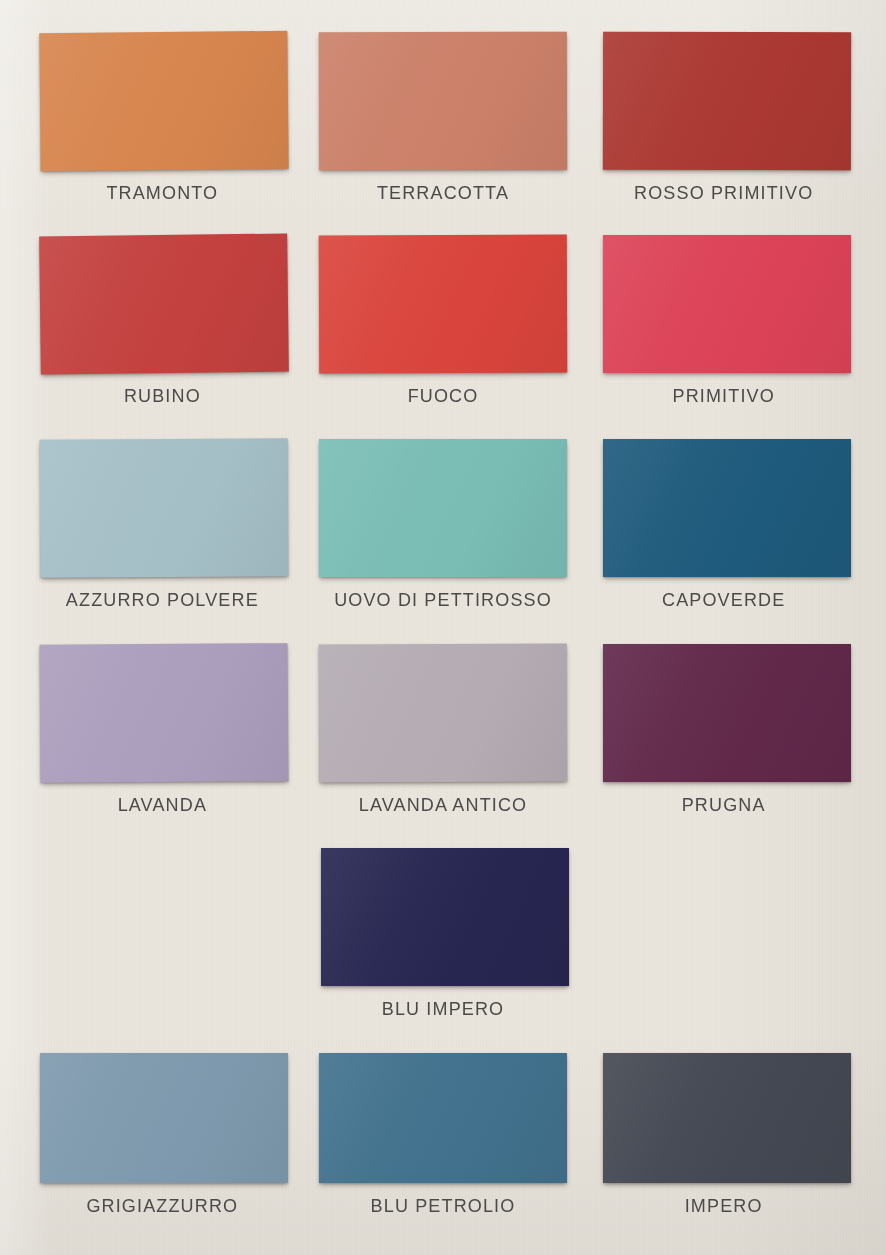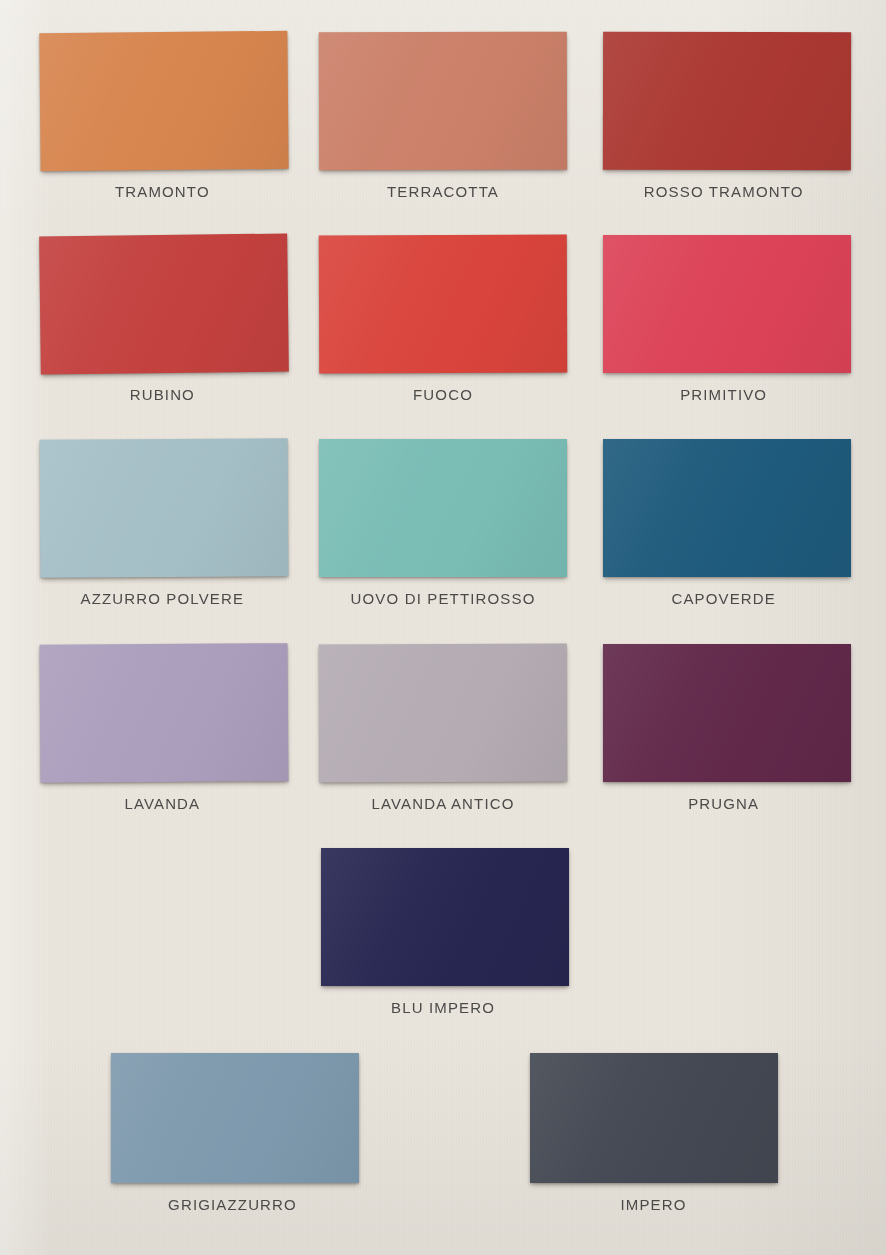--- a/index.html
+++ b/index.html
@@ -81,21 +81,21 @@
     background: linear-gradient(115deg,
         rgba(255,255,255,0.085) 0%,
         rgba(255,255,255,0.025) 35%,
         rgba(0,0,0,0.0) 62%,
         rgba(0,0,0,0.050) 100%);
     pointer-events: none;
   }
 
   .chip-label {
     margin-top: 13px;
-    font-size: 15px;
+    font-size: 18px;
     letter-spacing: 1.15px;
     color: #4b4a49;
     text-align: center;
     white-space: nowrap;
     font-weight: 400;
   }
 
   
   .row-0 .chip-wrap { margin-top: 14px; }
   .row-0 .swatch-cell:nth-child(1) .chip { transform: rotate(-0.55deg); }
@@ -133,21 +133,21 @@
       <div class="swatch-cell">
         <div class="chip-wrap">
           <div class="chip" style="background-color: rgb(203, 128, 105);"></div>
         </div>
         <div class="chip-label">TERRACOTTA</div>
       </div>
       <div class="swatch-cell">
         <div class="chip-wrap">
           <div class="chip" style="background-color: rgb(171, 56, 50);"></div>
         </div>
-        <div class="chip-label">ROSSO TRAMONTO</div>
+        <div class="chip-label">ROSSO PRIMITIVO</div>
       </div>
     </div>
     <div class="swatch-row row-1">
       <div class="swatch-cell">
         <div class="chip-wrap">
           <div class="chip" style="background-color: rgb(195, 65, 63);"></div>
         </div>
         <div class="chip-label">RUBINO</div>
       </div>
       <div class="swatch-cell">
@@ -213,18 +213,24 @@
     </div>
     <div class="swatch-row row-5">
       <div class="swatch-cell">
         <div class="chip-wrap">
           <div class="chip" style="background-color: rgb(126, 153, 173);"></div>
         </div>
         <div class="chip-label">GRIGIAZZURRO</div>
       </div>
       <div class="swatch-cell">
         <div class="chip-wrap">
+          <div class="chip" style="background-color: rgb(65, 113, 141);"></div>
+        </div>
+        <div class="chip-label">BLU PETROLIO</div>
+      </div>
+      <div class="swatch-cell">
+        <div class="chip-wrap">
           <div class="chip" style="background-color: rgb(67, 72, 82);"></div>
         </div>
         <div class="chip-label">IMPERO</div>
       </div>
     </div>
   </div>
 
 </body></html>

